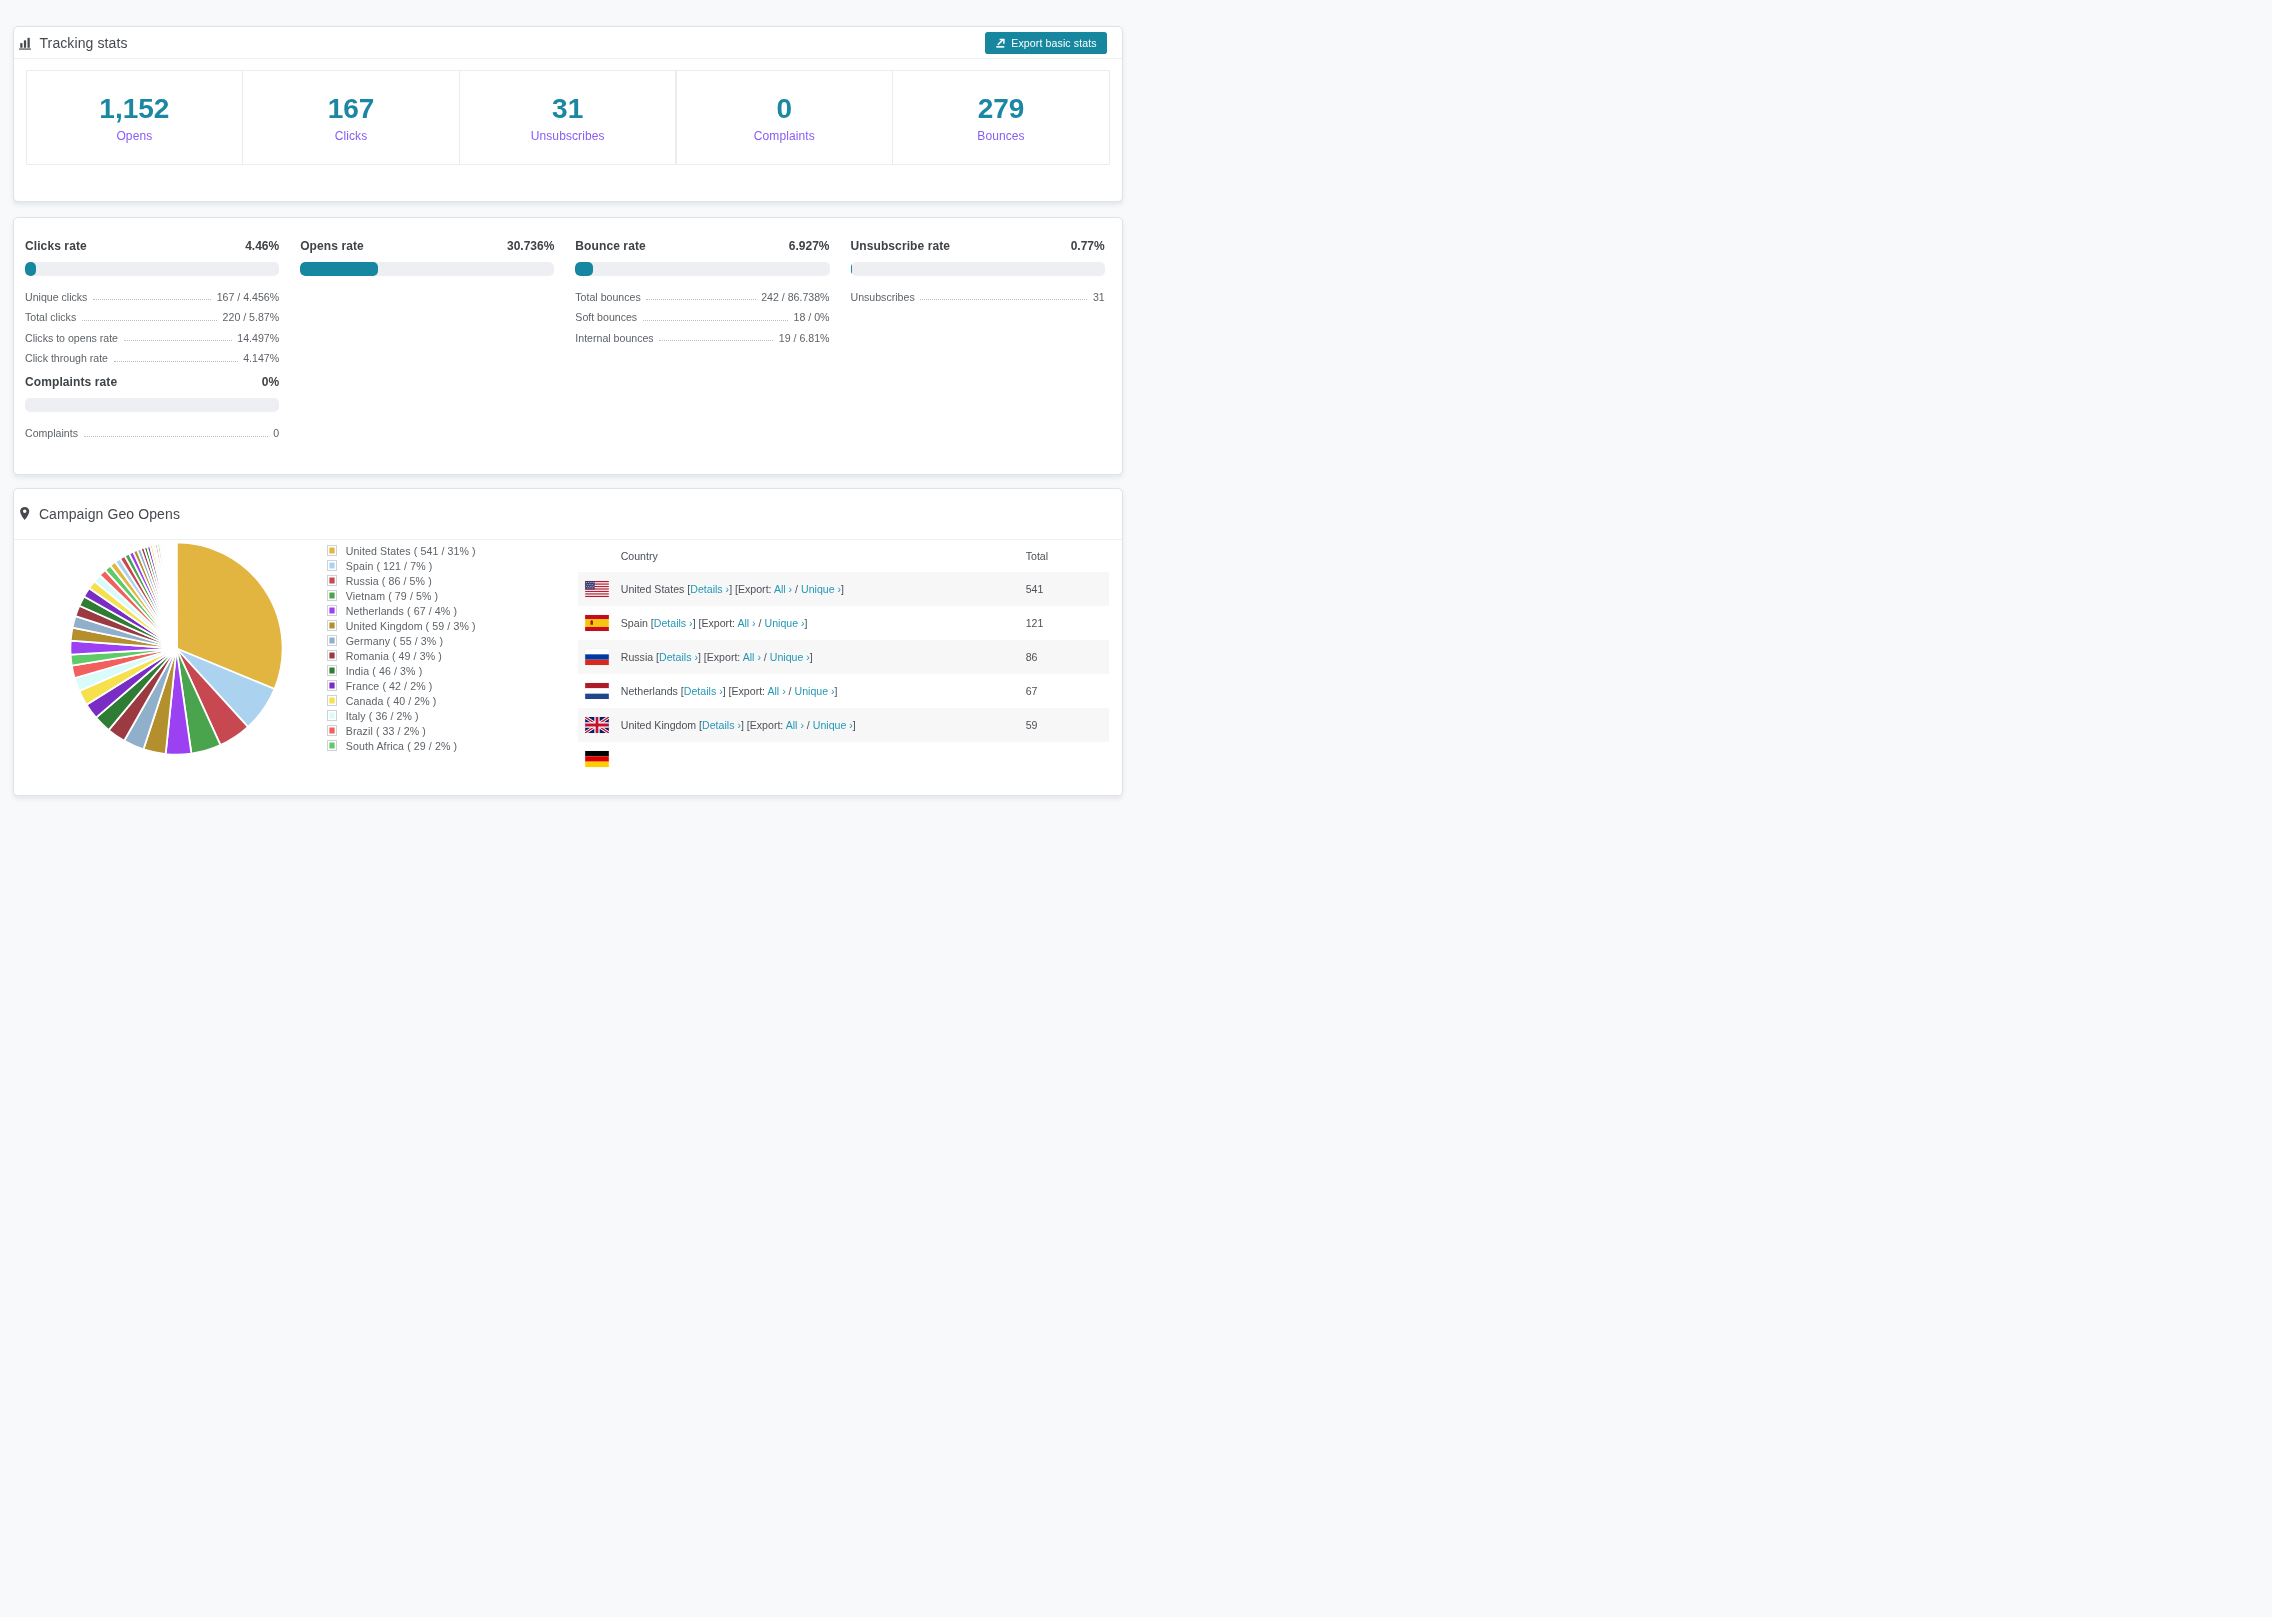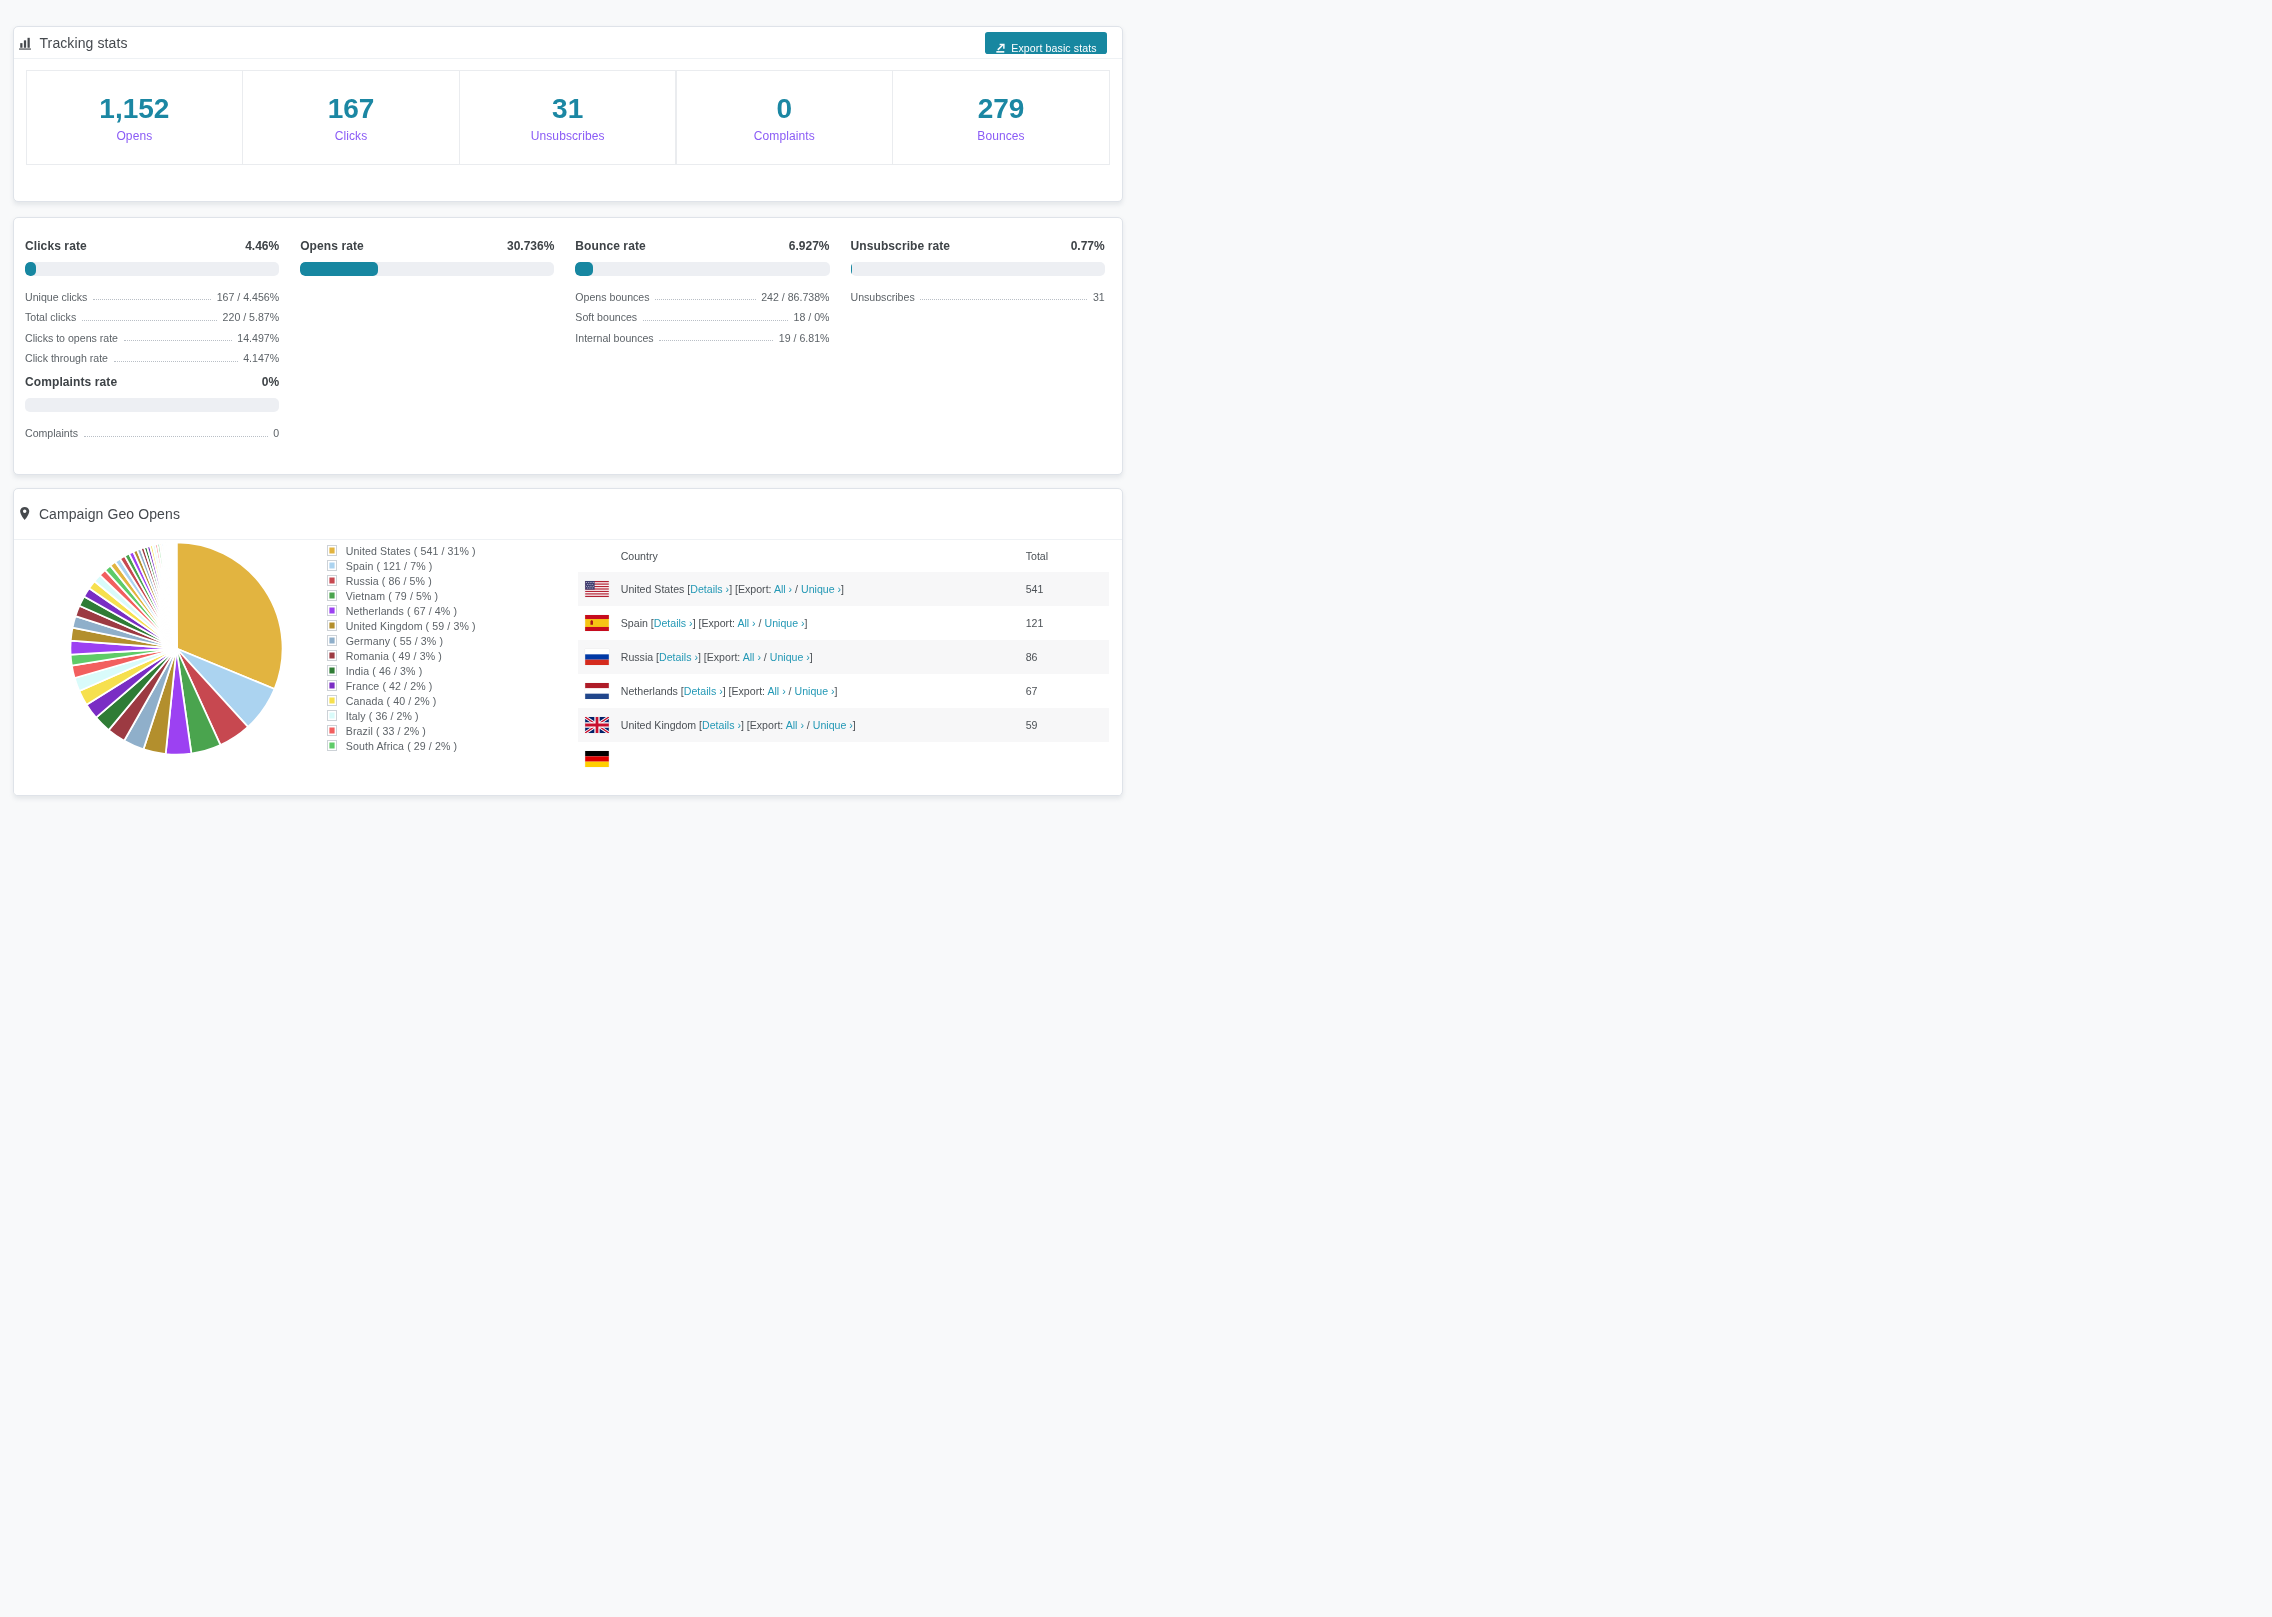--- a/index.html
+++ b/index.html
@@ -23,21 +23,21 @@
     display:flex; align-items:center; padding:0 4px; position:relative;
   }
   .card-title { font-size:14px; color:#45494e; font-weight:500; letter-spacing:0.1px; }
   .hdr-icon { margin-right:7.8px; display:inline-flex; }
   #card-geo .card-header { height:51px; }
 
   .export-btn {
     position:absolute; right:15px; top:5px; height:22px;
     background:#1787a0; color:#fff; border:none; border-radius:2.8px;
     font-size:10.6px; font-family:inherit; padding:0 10px;
-    display:flex; align-items:flex-end; gap:5.6px; cursor:pointer; letter-spacing:0.1px;
+    display:flex; align-items:center; gap:5.6px; cursor:pointer; letter-spacing:0.1px;
   }
 
   
   .stats-row { display:flex; margin:11.3px 12px 0 12px; }
   .statbox {
     flex:1; height:95px; border:0.7px solid #eaecef; margin-left:-0.7px;
     display:flex; flex-direction:column; align-items:center; justify-content:center;
   }
   .statbox:first-child { margin-left:0; }
   .stat-value { font-size:28px; font-weight:700; color:#1b87a3; line-height:31px; }
@@ -177,21 +177,21 @@
     <div class="rate-block">
       <div class="rate-head">
         <span class="rate-title">Bounce rate</span>
         <span class="rate-value">6.927%</span>
       </div>
       <div class="rate-bar">
           <div class="rate-fill" style="width: 6.927%;"></div>
         </div>
       <div class="rate-rows">
         <div class="rrow">
-            <span>Opens bounces</span>
+            <span>Total bounces</span>
             <span class="leader"></span>
             <span>242 / 86.738%</span>
           </div>
         <div class="rrow">
             <span>Soft bounces</span>
             <span class="leader"></span>
             <span>18 / 0%</span>
           </div>
         <div class="rrow">
             <span>Internal bounces</span>

